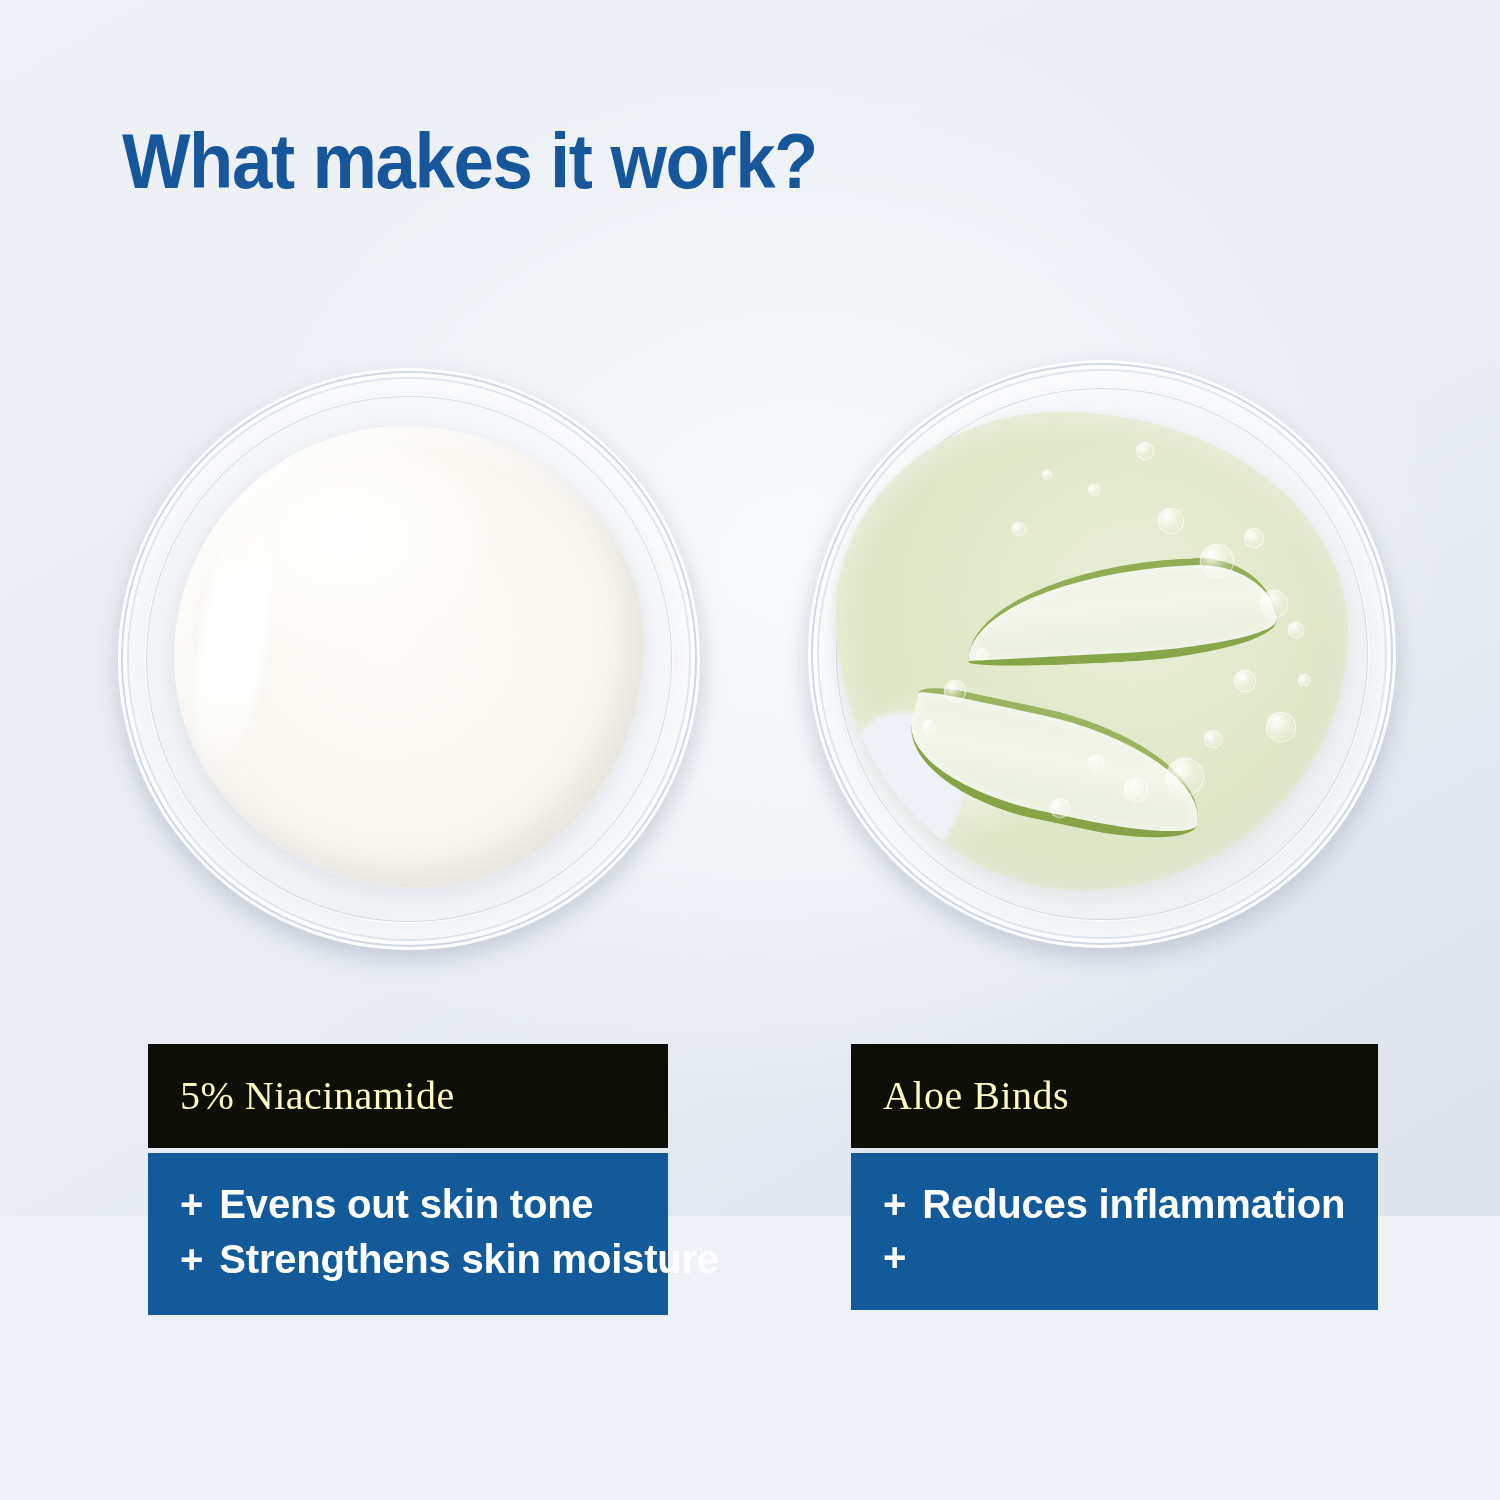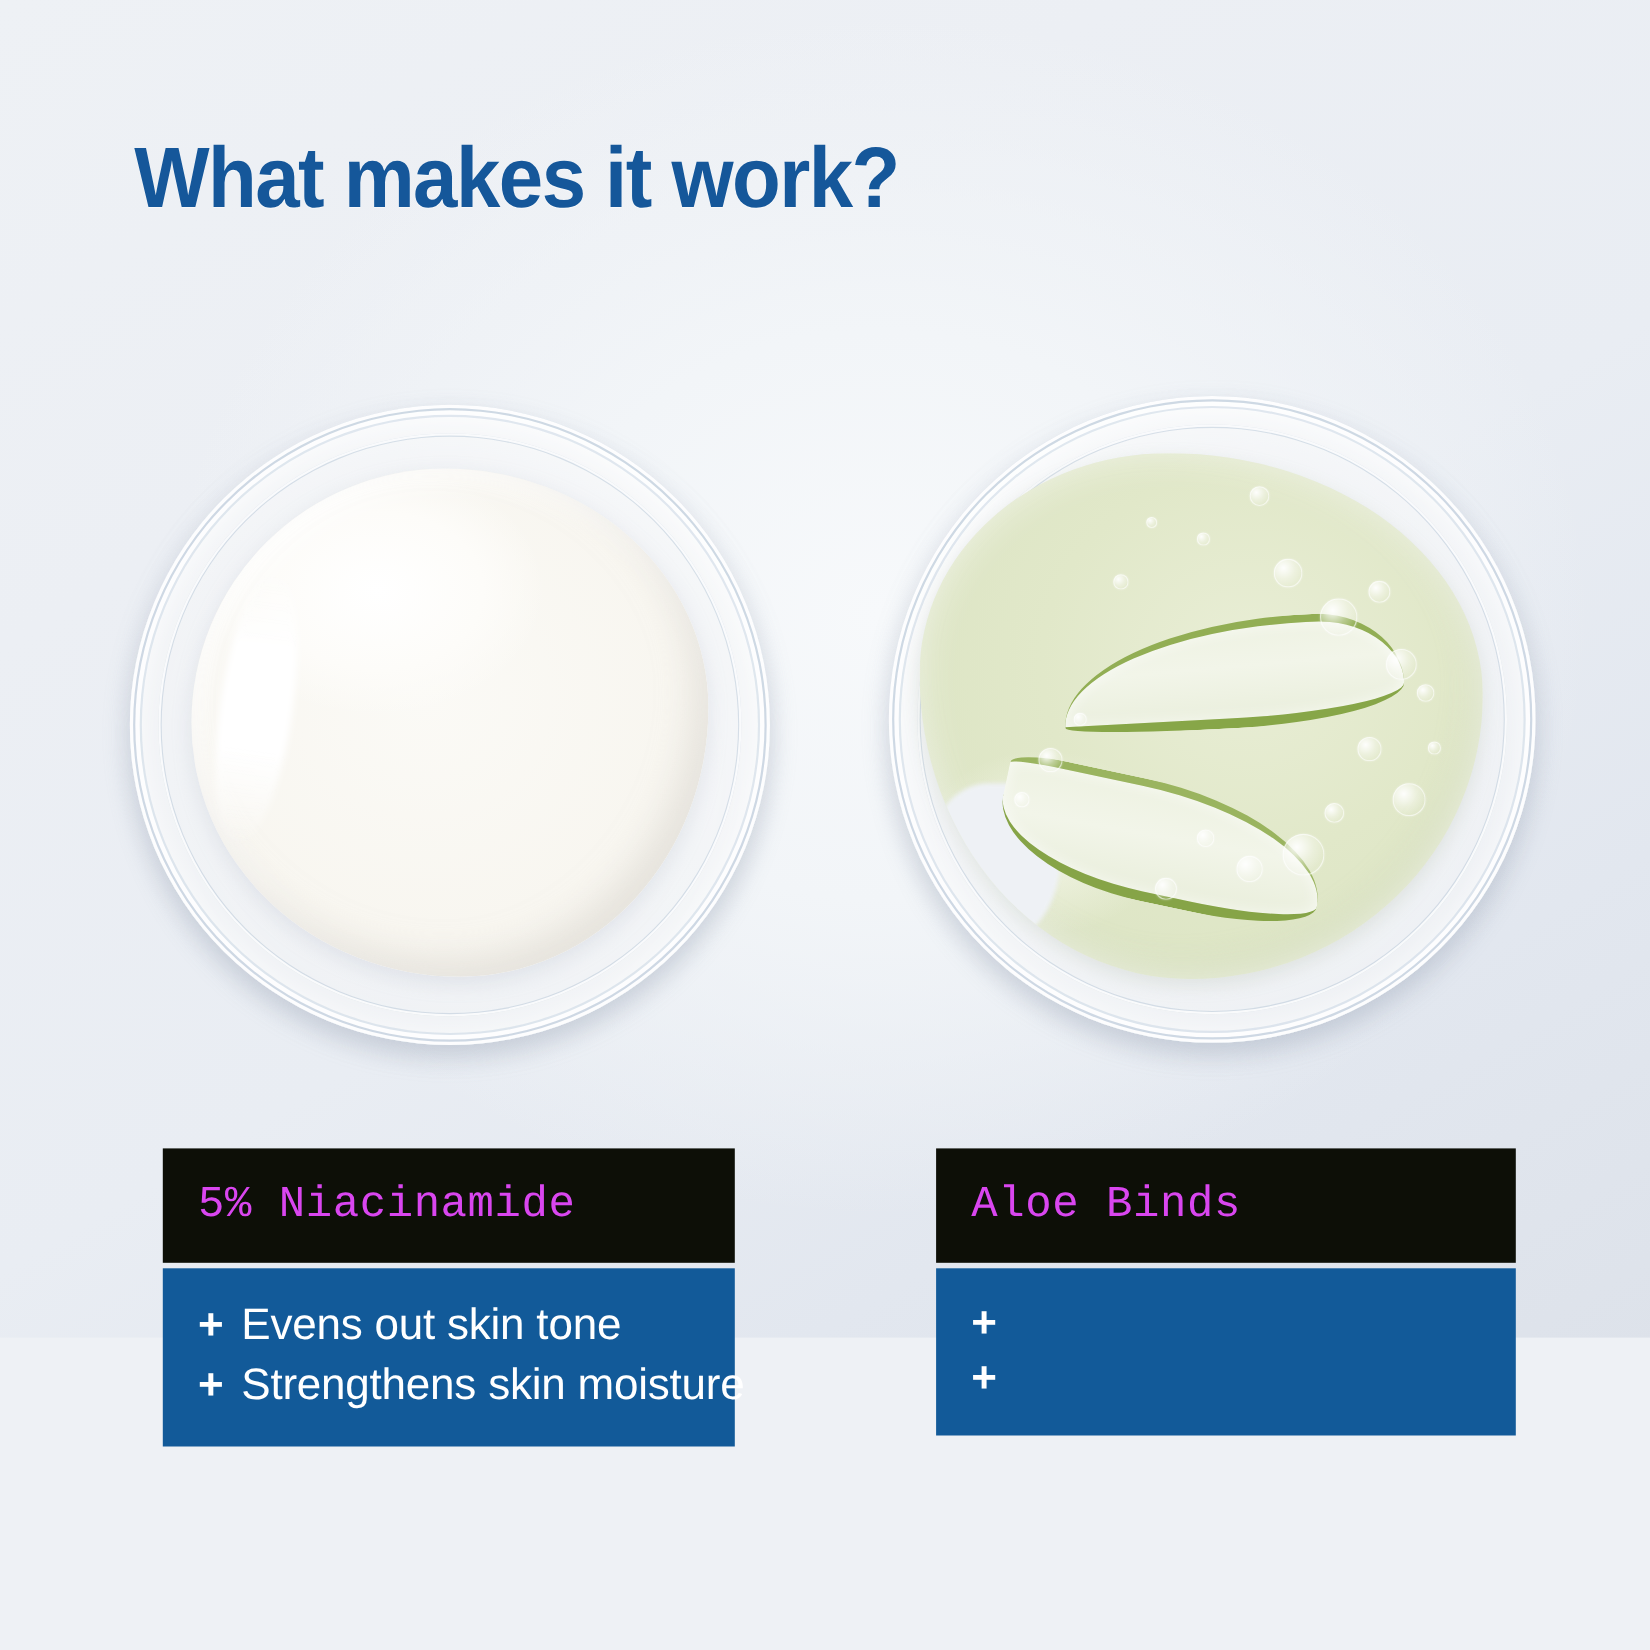--- a/index.html
+++ b/index.html
@@ -134,22 +134,22 @@
     box-shadow:inset 0 0 14px rgba(255,255,255,.65);
   }
 
   
   .card{position:absolute;}
   #card-left{left:148px;top:1044px;width:520px;}
   #card-right{left:851px;top:1044px;width:527px;}
 
   .card-title{
     background:#0d0f07;
-    color:#d946ef;
-    font-family:Liberation Mono, monospace;
+    color:#fef9c3;
+    font-family:Liberation Serif, serif;
     font-size:40px;
     letter-spacing:.5px;
     padding:30px 0 30px 32px;
     height:44px;line-height:44px;
     box-sizing:content-box;
     white-space:nowrap;
   }
   .card-benefits{
     margin-top:5px;
     background:#125a99;
@@ -160,21 +160,21 @@
     color:#ffffff;
     font-size:40px;
     padding:5px 0 5px 32px;
     white-space:nowrap;
   }
   .benefit .plus{
     font-weight:bold;font-size:40px;
     margin-right:16px;display:inline-block;
     line-height:1;
   }
-  .benefit .btext{font-weight:normal;letter-spacing:-.2px;}
+  .benefit .btext{font-weight:bold;letter-spacing:-.2px;}
 </style>
 </head>
 <body>
 
 <div id="stage">
 
   <div class="headline">What makes it work?</div>
 
   <div class="dish" id="dish-left">
     <div class="shadow"></div>
@@ -232,20 +232,21 @@
         <span class="btext">Strengthens skin moisture</span>
       </div>
     </div>
   </div>
 
   <div class="card" id="card-right">
     <div class="card-title">Aloe Binds</div>
     <div class="card-benefits">
       <div class="benefit">
         <span class="plus">+</span>
+        <span class="btext">Reduces inflammation</span>
       </div>
       <div class="benefit">
         <span class="plus">+</span>
       </div>
     </div>
   </div>
 
 </div>
 
 </body></html>

